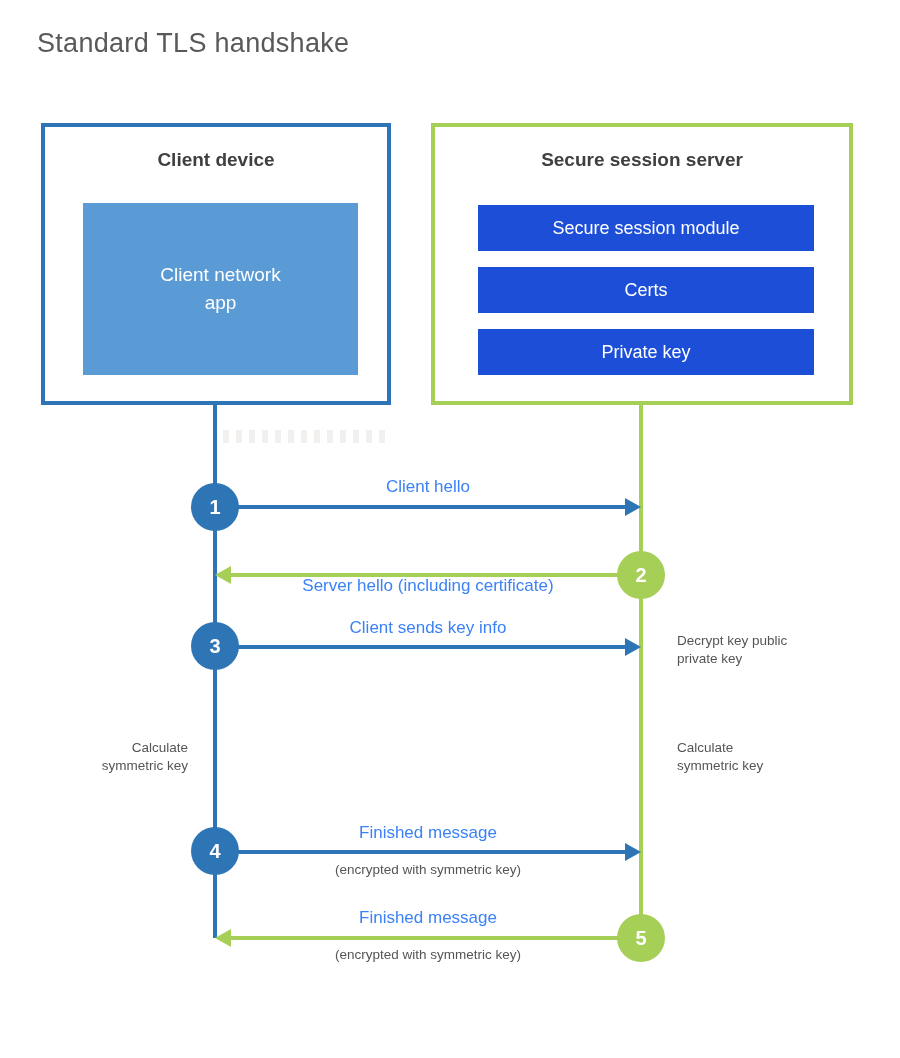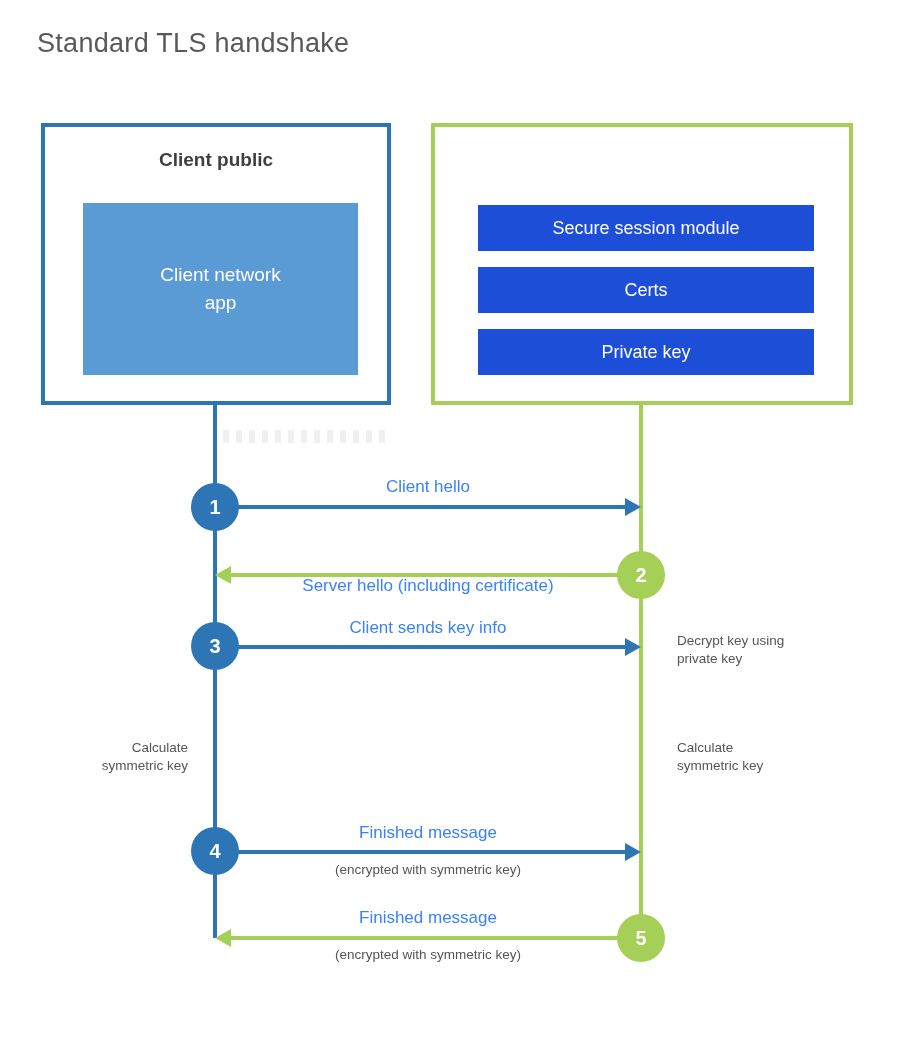--- a/index.html
+++ b/index.html
@@ -80,26 +80,27 @@
   .note-calc-right{left:677px;top:739px;width:130px;text-align:left;}
 </style>
 </head>
 <body>
 
 <div class="canvas">
 
   <div class="page-title">Standard TLS handshake</div>
 
   <div class="actor-box client-box">
-    <div class="actor-title">Client public</div>
+    <div class="actor-title">Client device</div>
     <div class="client-app">Client network
 app</div>
   </div>
 
   <div class="actor-box server-box">
+    <div class="actor-title">Secure session server</div>
     <div class="server-bar bar-1">Secure session module</div>
     <div class="server-bar bar-2">Certs</div>
     <div class="server-bar bar-3">Private key</div>
   </div>
 
   <div class="lifeline blue"></div>
   <div class="lifeline green"></div>
   <div class="faint-dashes"></div>
 
   <div class="step-circle blue c1">1</div>
@@ -109,21 +110,21 @@
 
   <div class="step-circle green c2">2</div>
   <div class="arrow-line green a2"></div>
   <div class="arrow-head left a2h"></div>
   <div class="msg-label l2">Server hello (including certificate)</div>
 
   <div class="step-circle blue c3">3</div>
   <div class="arrow-line blue a3"></div>
   <div class="arrow-head right a3h"></div>
   <div class="msg-label l3">Client sends key info</div>
-  <div class="side-note note-decrypt">Decrypt key using
+  <div class="side-note note-decrypt">Decrypt key public
 private key</div>
 
   <div class="side-note note-calc-left">Calculate
 symmetric key</div>
   <div class="side-note note-calc-right">Calculate
 symmetric key</div>
 
   <div class="step-circle blue c4">4</div>
   <div class="arrow-line blue a4"></div>
   <div class="arrow-head right a4h"></div>

